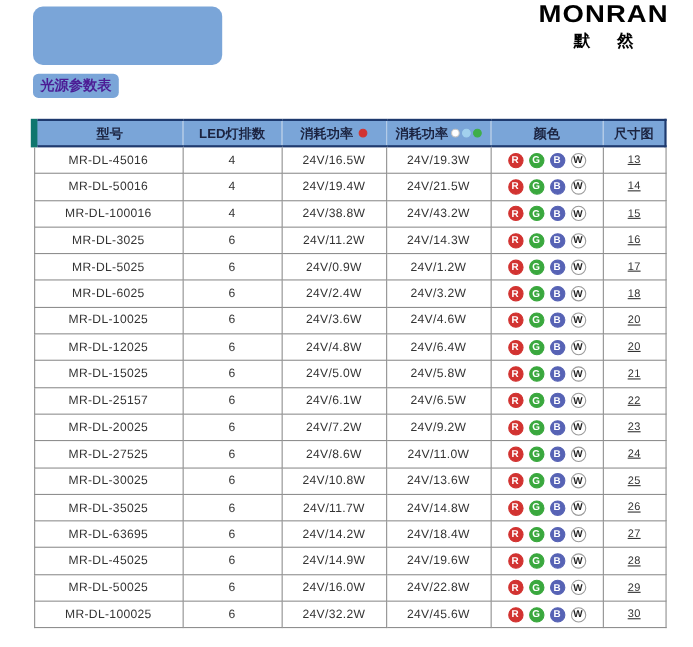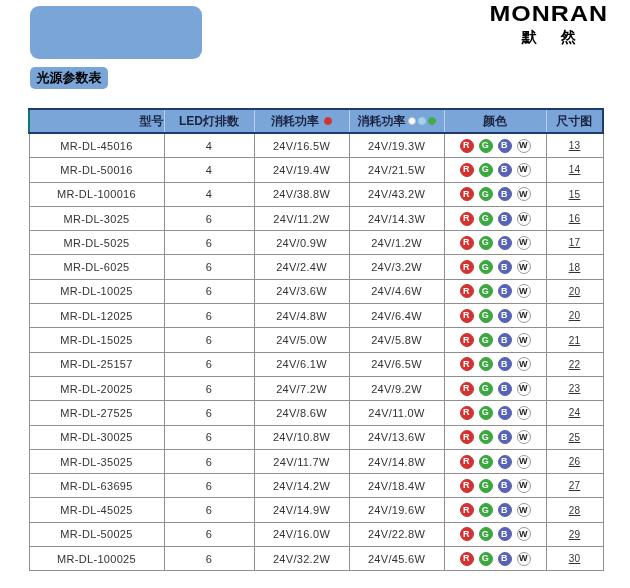--- a/index.html
+++ b/index.html
@@ -13,34 +13,34 @@
     background:#7aa5d8;border-radius:9px;box-sizing:border-box;
     padding:5px 0 0 10px;color:#161c30;
   }
   .title-line1{font-size:19px;font-weight:bold;letter-spacing:1px;line-height:24px;}
   .title-line2{font-size:17px;font-weight:bold;line-height:22px;}
   .logo{position:absolute;top:1px;right:22px;text-align:center;color:#000000;}
   .logo-en{font-size:25px;font-weight:bold;letter-spacing:1px;transform:scaleY(0.88);transform-origin:top;}
   .logo-cn{font-size:15px;font-weight:bold;letter-spacing:10px;text-indent:10px;margin-top:-2px;}
   .sub-label{
     position:absolute;left:30px;top:67px;width:78px;height:22px;
-    background:#7aa5d8;border-radius:5px;color:#000000;
+    background:#7aa5d8;border-radius:5px;color:#4c1d95;
     font-size:13px;line-height:22px;text-align:center;font-weight:bold;
   }
   table.spec{
     position:absolute;left:28px;top:108px;width:574px;
     border-collapse:collapse;table-layout:fixed;
   }
   thead th{
     background:#7aa5d8;color:#1b2340;font-size:12px;font-weight:bold;
     height:22px;padding:0;text-align:center;
     border-left:1px solid #b9cfe9;border-right:1px solid #b9cfe9;
     border-top:2px solid #1e3a6e;border-bottom:2px solid #1e3a6e;
   }
-  thead th:first-child{border-left:2px solid #0f766e;text-align:right;}
+  thead th:first-child{border-left:6px solid #0f766e;}
   thead th:last-child{border-right:2px solid #1e3a6e;}
   tbody td{
     background:#ffffff;border:1px solid #8f8f8f;
     height:23.3px;padding:0;text-align:center;
     font-size:11px;color:#333333;letter-spacing:0.3px;
   }
   td.dim{font-size:10px;text-decoration:underline;}
   .hdot{
     display:inline-block;width:8px;height:8px;border-radius:50%;
     margin-left:2px;vertical-align:middle;box-sizing:border-box;

